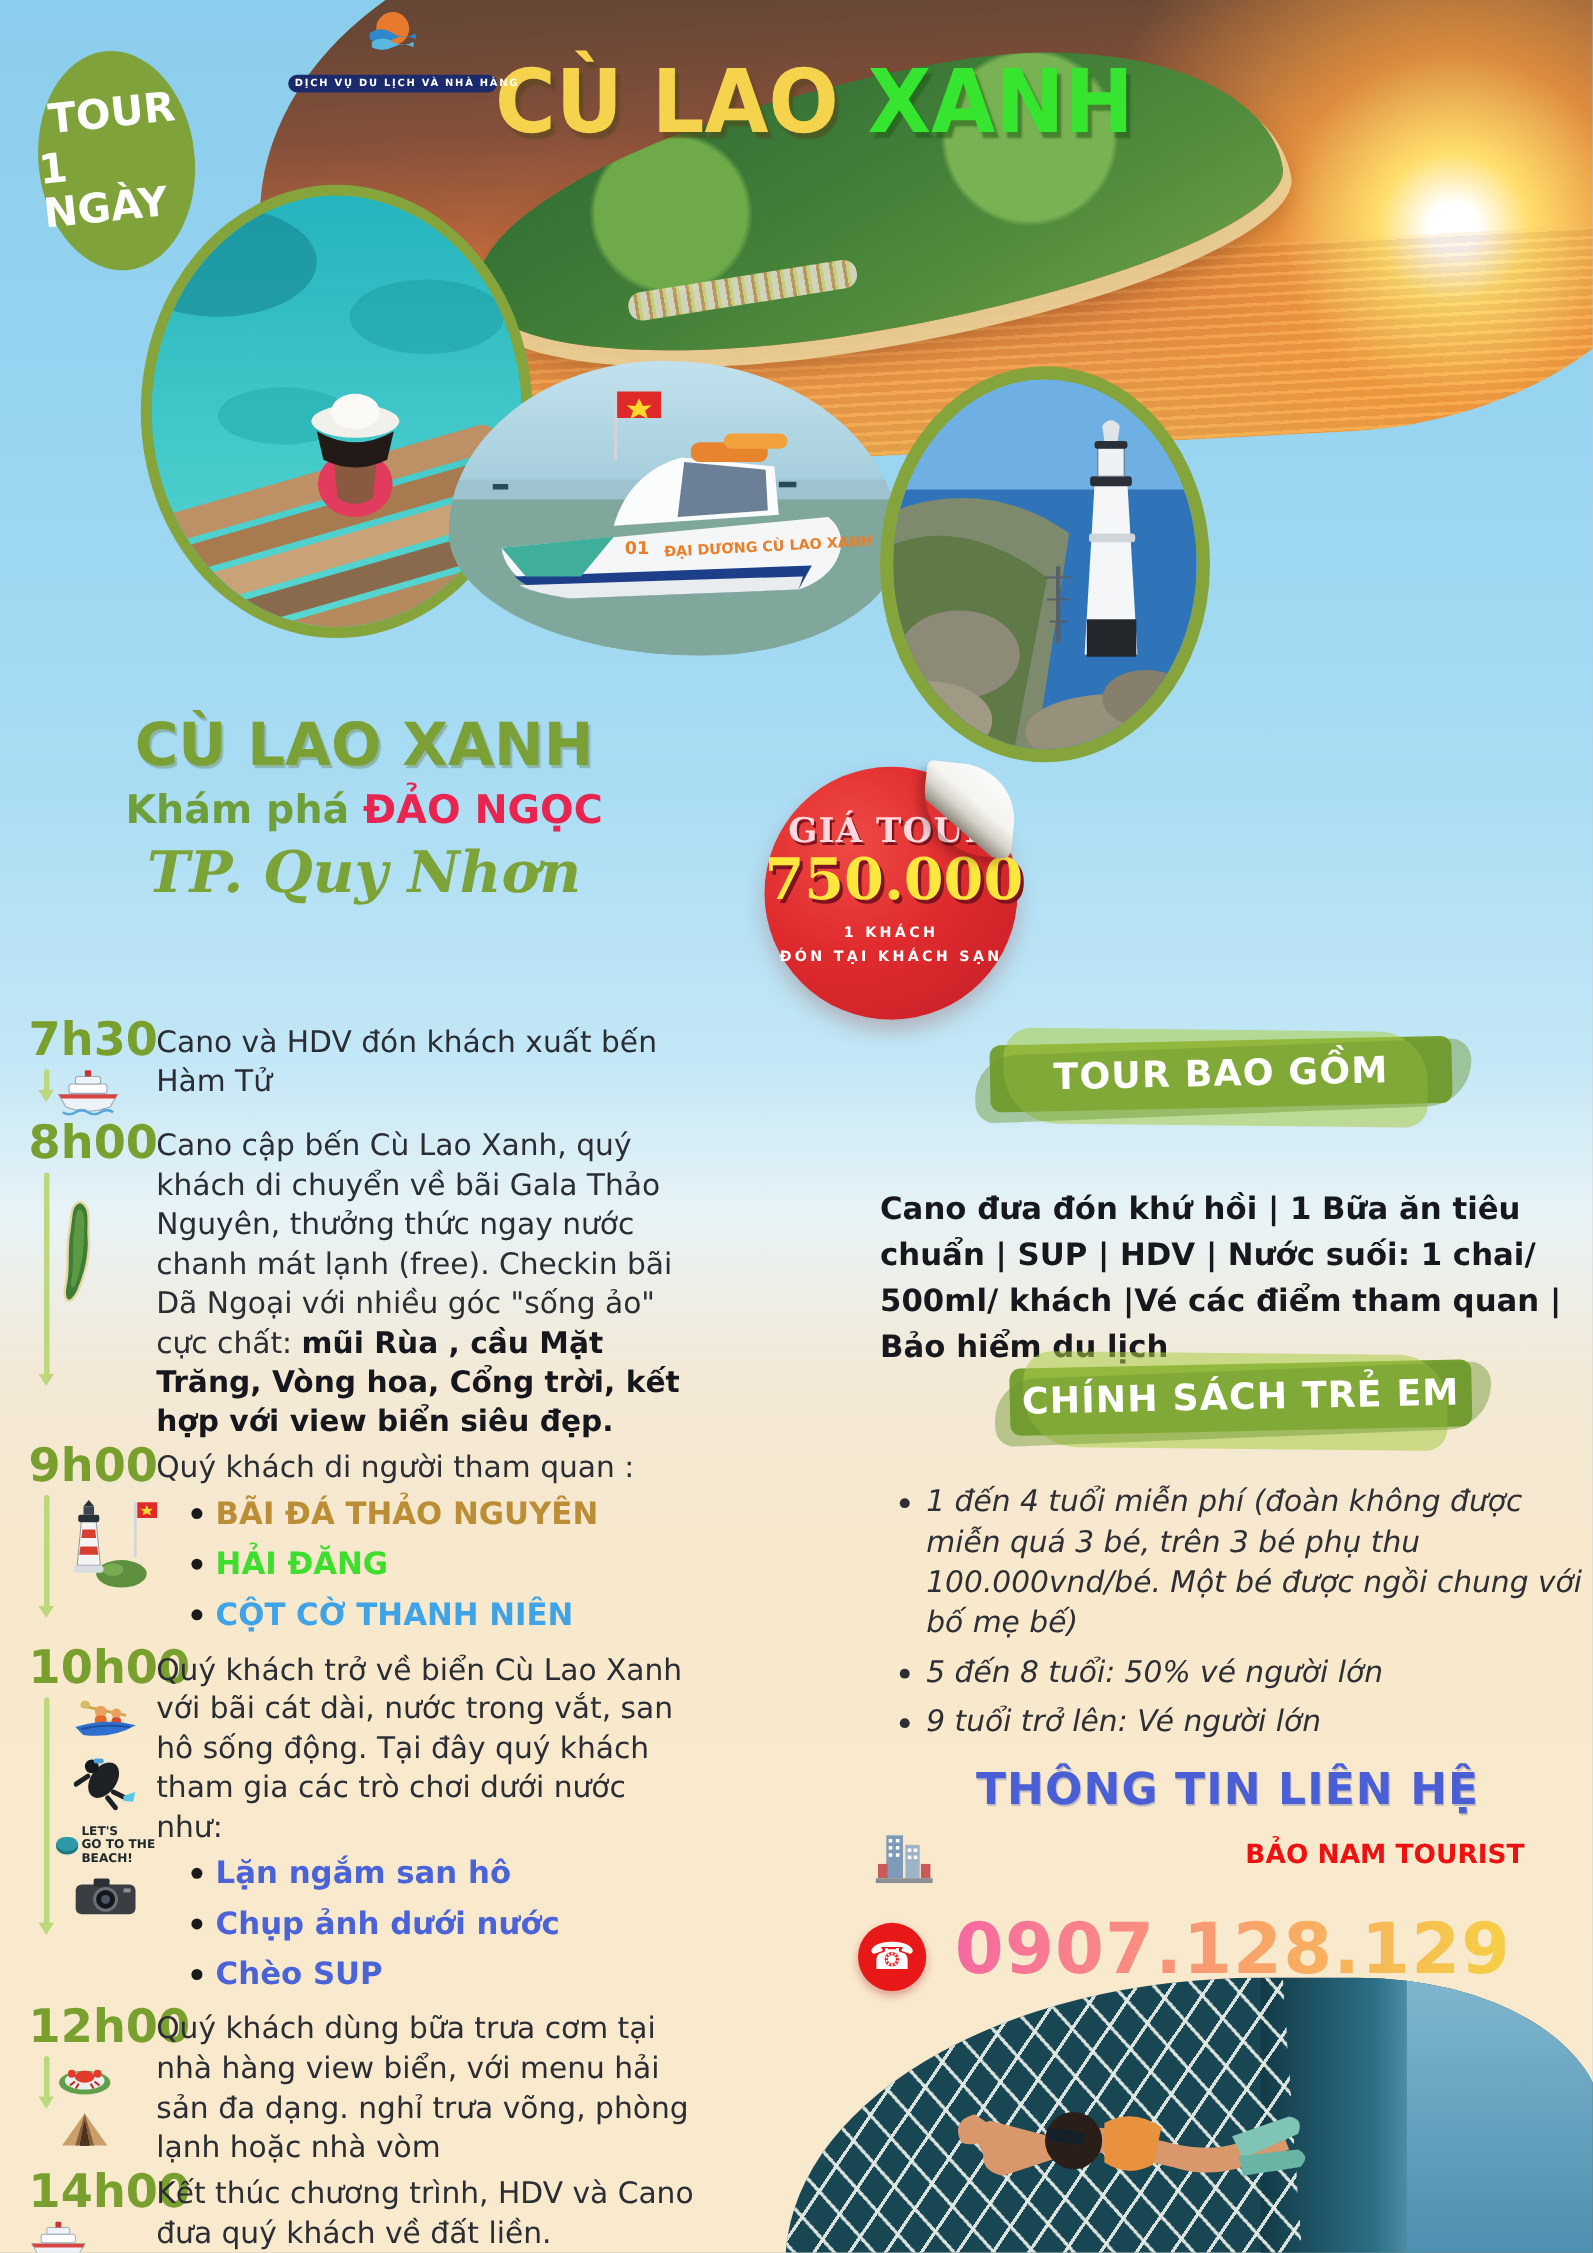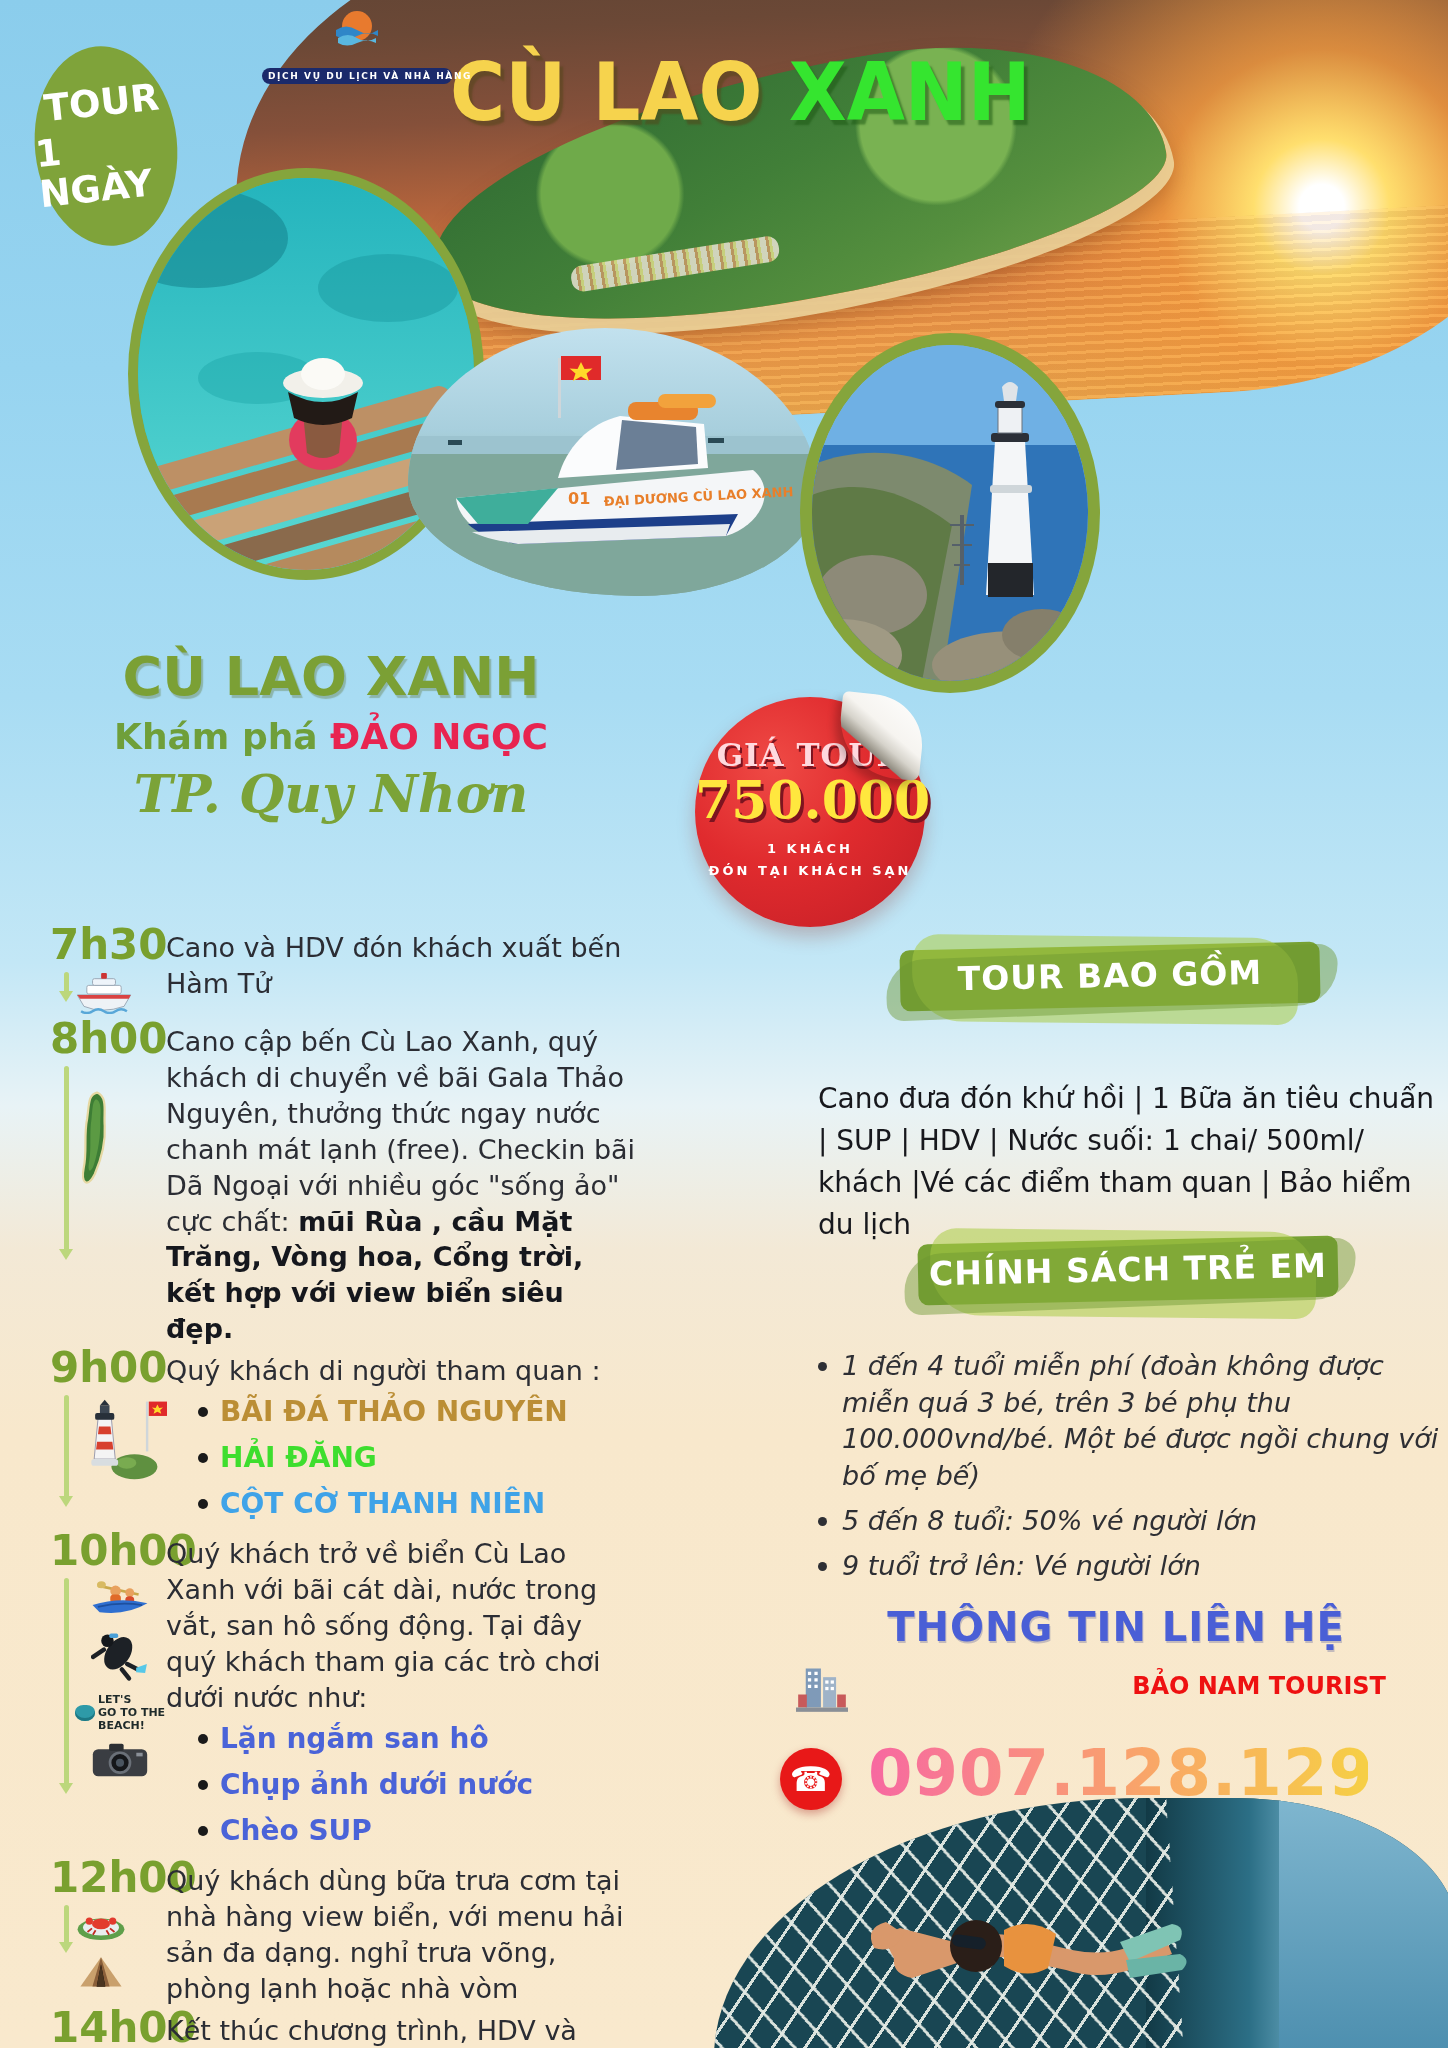--- a/index.html
+++ b/index.html
@@ -66,21 +66,21 @@
   .headings{left:96px;top:645px;width:470px;text-align:center;}
   .h-big{font-size:54px;font-weight:900;color:#7ba035;letter-spacing:0;
     text-shadow:2px 3px 1px rgba(90,110,40,.35);white-space:nowrap;}
   .h-sub{margin-top:8px;font-size:36px;font-weight:bold;color:#6f9f3a;}
   .h-sub .pink{color:#e82450;}
   .h-script{margin-top:6px;font-family:"DejaVu Serif","Liberation Serif",serif;font-style:italic;
     font-weight:bold;font-size:52px;color:#7ba338;}
 
   
   .itinerary{left:26px;top:924px;width:610px;display:flex;flex-direction:column;}
-  .row{display:flex;margin-left:24px;}
+  .row{display:flex;}
   .tcol{width:116px;flex:none;display:flex;flex-direction:column;align-items:flex-start;}
   .time{color:#79a02f;font-weight:bold;font-size:42px;line-height:1.0;white-space:nowrap;}
   .icons{display:flex;align-items:flex-start;gap:6px;margin-top:6px;}
   .istack{display:flex;flex-direction:column;gap:8px;align-items:center;}
   .varrow{width:5px;background:#bcd77c;border-radius:3px;position:relative;margin-left:14px;flex:none;}
   .varrow::after{content:"";position:absolute;bottom:-11px;left:-5px;
     border:7px solid transparent;border-top:11px solid #bcd77c;}
   .txt{font-size:27px;color:#2b2d34;line-height:1.33;}
   .txt b{color:#15171d;}
   .blist{list-style:none;margin:4px 0 0 28px;padding:0;font-weight:bold;font-size:28px;}
@@ -95,21 +95,21 @@
 
   
   .brush{position:relative;text-align:center;background:#77a134;border-radius:10px;
     transform:rotate(-1.2deg);padding:10px 8px 12px;}
   .brush::before{content:"";position:absolute;inset:-10px 22px -16px 12px;z-index:-1;
     background:#a9cc45;opacity:.55;border-radius:26px 46px 20px 50px;transform:rotate(1.8deg);}
   .brush::after{content:"";position:absolute;inset:6px -18px -6px -14px;z-index:-1;
     background:#6d9630;opacity:.45;border-radius:40px 20px 44px 18px;transform:rotate(-1deg);}
   .brush span{color:#fff;font-weight:bold;font-size:33px;letter-spacing:1px;}
   .inc-box{left:900px;top:946px;width:420px;}
-  .inc-text{left:818px;top:1078px;width:622px;font-weight:normal;font-size:28px;color:#17181d;line-height:1.5;}
+  .inc-text{left:800px;top:1078px;width:622px;font-weight:bold;font-size:28px;color:#17181d;line-height:1.5;}
   .pol-box{left:918px;top:1240px;width:420px;}
   .pol-list{left:812px;top:1348px;width:628px;font-style:italic;}
   .pol-list ul{list-style:none;margin:0;padding:0;}
   .pol-list li{position:relative;padding-left:30px;margin-bottom:8px;
     font-size:27px;color:#2e2f34;line-height:1.36;}
   .pol-list li::before{content:"";position:absolute;left:6px;top:14px;width:9px;height:9px;border-radius:50%;background:#2e2f34;}
   .contact-h{left:846px;top:1604px;width:540px;text-align:center;font-weight:900;font-size:40px;
     color:#4a5fd6;text-shadow:1px 2px 0 rgba(40,50,140,.25);letter-spacing:1px;}
   .company{left:846px;top:1672px;width:540px;text-align:right;font-weight:bold;font-size:24px;color:#ee1111;}
   .phone{left:868px;top:1736px;width:500px;font-weight:900;font-size:64px;letter-spacing:1px;

